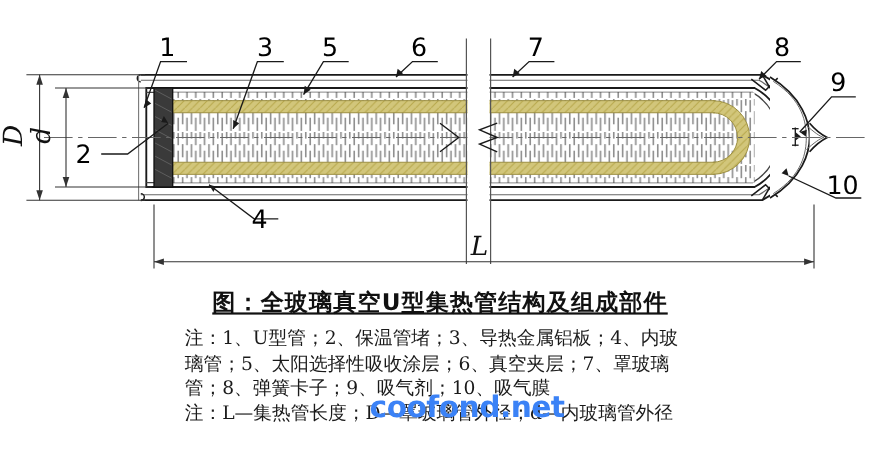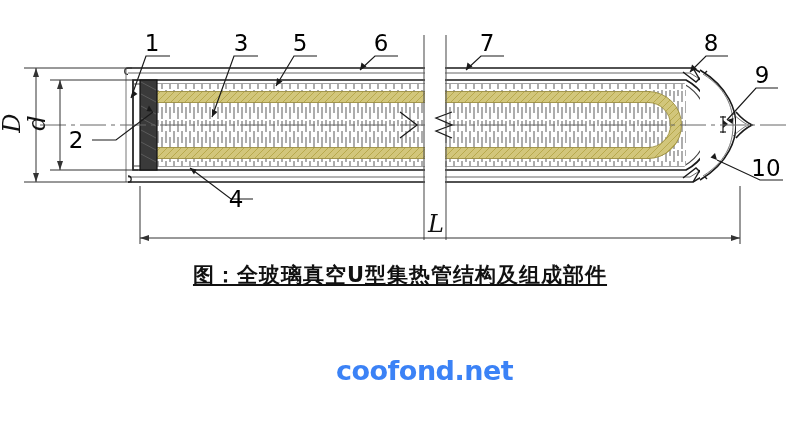--- a/index.html
+++ b/index.html
@@ -248,17 +248,23 @@
 
     <g font-family="DejaVu Serif, Liberation Serif, serif" font-size="24" font-style="italic" fill="#111111">
       <text x="20" y="123" text-anchor="middle" transform="rotate(-90 20 123)">D</text>
       <text x="45" y="123" text-anchor="middle" transform="rotate(-90 45 123)">d</text>
       <text x="436" y="232" text-anchor="middle">L</text>
     </g>
   </svg>
 
   <div class="caption-block">
     <div class="fig-title">图：全玻璃真空U型集热管结构及组成部件</div>
+    <div class="notes">
+      <div class="note-line">注：1、U型管；2、保温管堵；3、导热金属铝板；4、内玻</div>
+      <div class="note-line">璃管；5、太阳选择性吸收涂层；6、真空夹层；7、罩玻璃</div>
+      <div class="note-line">管；8、弹簧卡子；9、吸气剂；10、吸气膜</div>
+      <div class="note-line">注：L—集热管长度；D—罩玻璃管外径；d—内玻璃管外径</div>
+    </div>
   </div>
 
   <div class="watermark">coofond.net</div>
 
 </div>
 
 </body></html>

